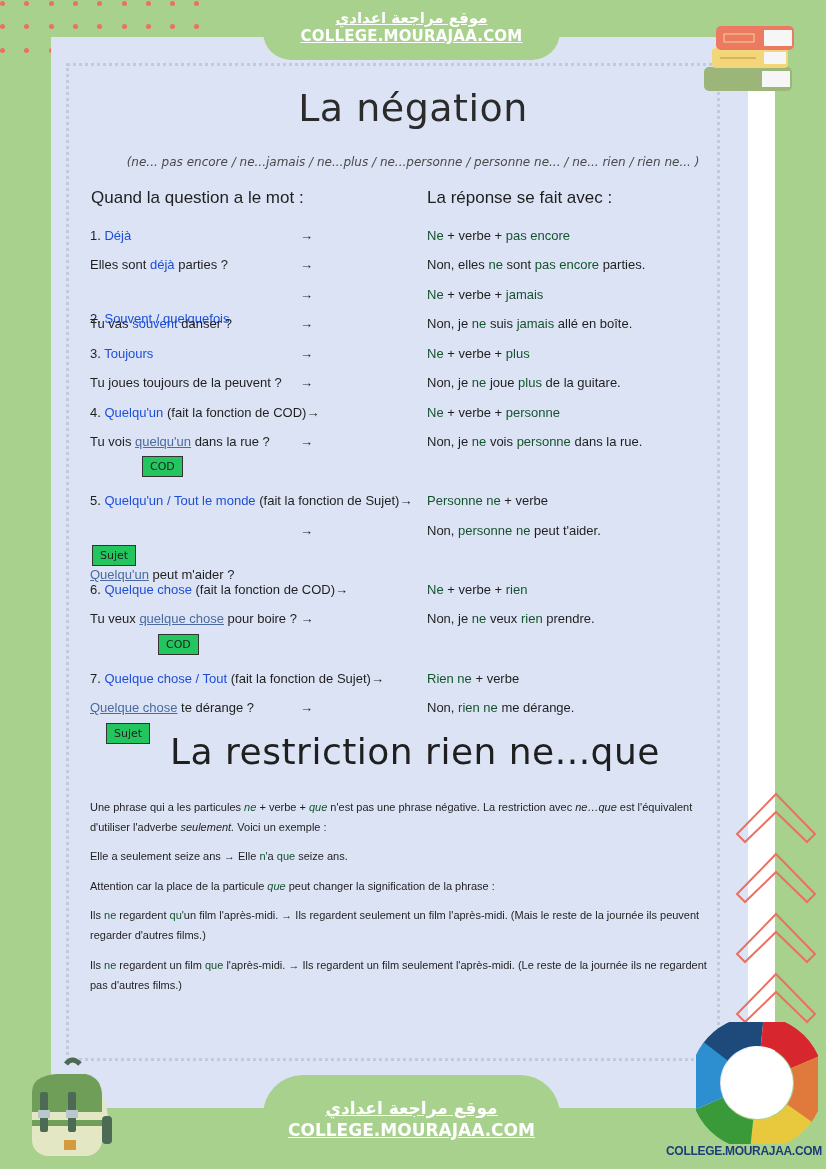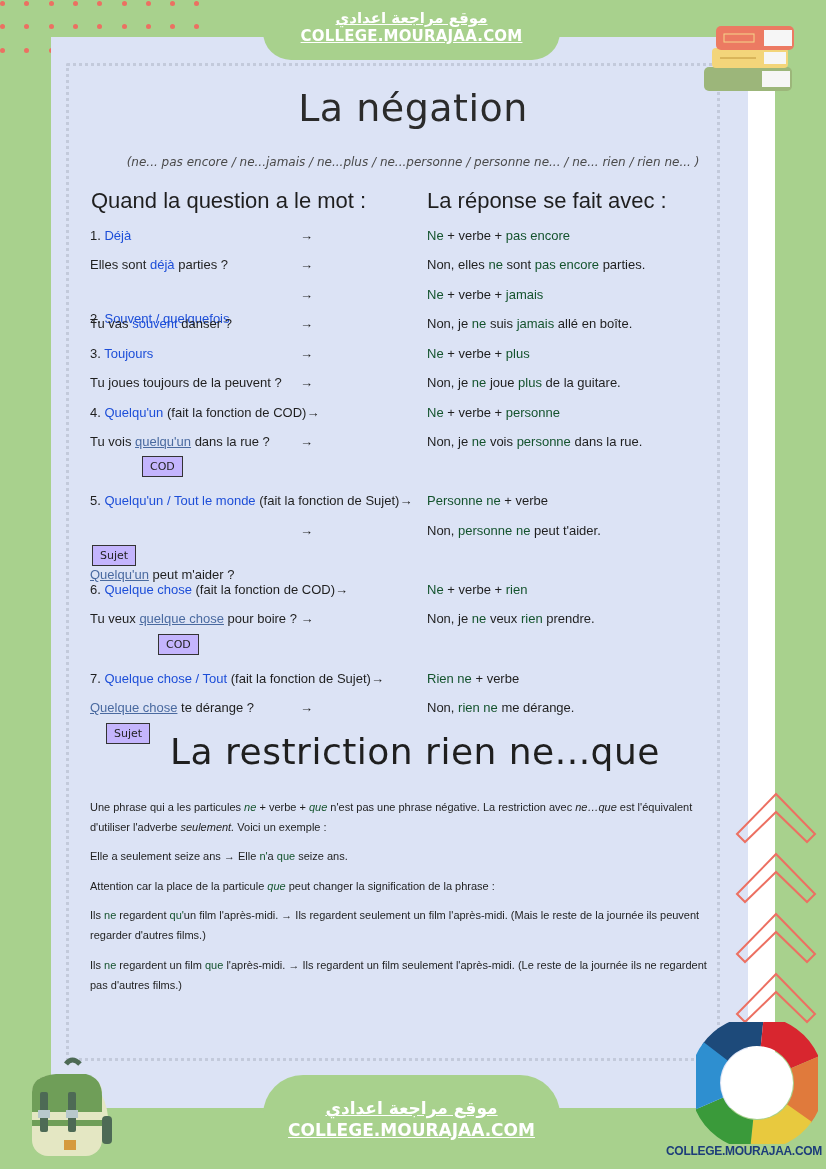--- a/index.html
+++ b/index.html
@@ -27,26 +27,26 @@
   .footer-tab { position: absolute; left: 263px; top: 1075px; width: 297px; height: 94px; background: #a8d18d;
     border-radius: 40px 40px 0 0; text-align: center; color: #ffffff; }
   .footer-tab .ar { font-family: "DejaVu Sans", sans-serif; font-size: 17px; font-weight: bold; padding-top: 22px; text-decoration: underline; line-height: 22px; }
   .footer-tab .en { font-family: "DejaVu Sans", sans-serif; font-size: 17px; font-weight: bold; text-decoration: underline; line-height: 22px; }
 
   .title { position: absolute; left: 0; width: 826px; top: 86px; text-align: center;
     font-family: "DejaVu Sans", sans-serif; font-size: 38px; color: #2b2b2b; font-weight: normal; letter-spacing: 0.5px; }
   .subtitle { position: absolute; left: 0; width: 826px; top: 155px; text-align: center;
     font-family: "DejaVu Sans", sans-serif; font-size: 12px; color: #4a4a4a; font-style: italic; }
 
-  .col-head { position: absolute; top: 188px; font-size: 22px; color: #1f1f1f; font-family: "Liberation Sans", sans-serif; }
+  .col-head { position: absolute; top: 188px; font-size: 17px; color: #1f1f1f; font-family: "Liberation Sans", sans-serif; }
   .row { position: absolute; font-size: 13px; color: #1f1f1f; font-family: "Liberation Sans", sans-serif; white-space: nowrap; }
   .blue { color: #1d4ed8; }
   .red { color: #14532d; }
   .ul { text-decoration: underline; color: #4a6aa0; }
-  .box { position: absolute; background: #c4b5fd; border: 1px solid #333; font-size: 11px; color: #222;
+  .box { position: absolute; background: #22c55e; border: 1px solid #333; font-size: 11px; color: #222;
     padding: 3px 7px; font-family: "DejaVu Sans", sans-serif; }
 
   .title2 { position: absolute; left: 170px; top: 731px; font-family: "DejaVu Sans", sans-serif; font-size: 36px; color: #1f1f1f; letter-spacing: 0.5px; }
   .para { position: absolute; left: 90px; width: 625px; font-size: 11px; color: #1f1f1f; line-height: 20px; font-family: "Liberation Sans", sans-serif; }
   .it { font-style: italic; }
 
   .chevron { position: absolute; left: 735px; width: 82px; height: 82px; }
   .deco { position: absolute; }
 </style>
 </head>

